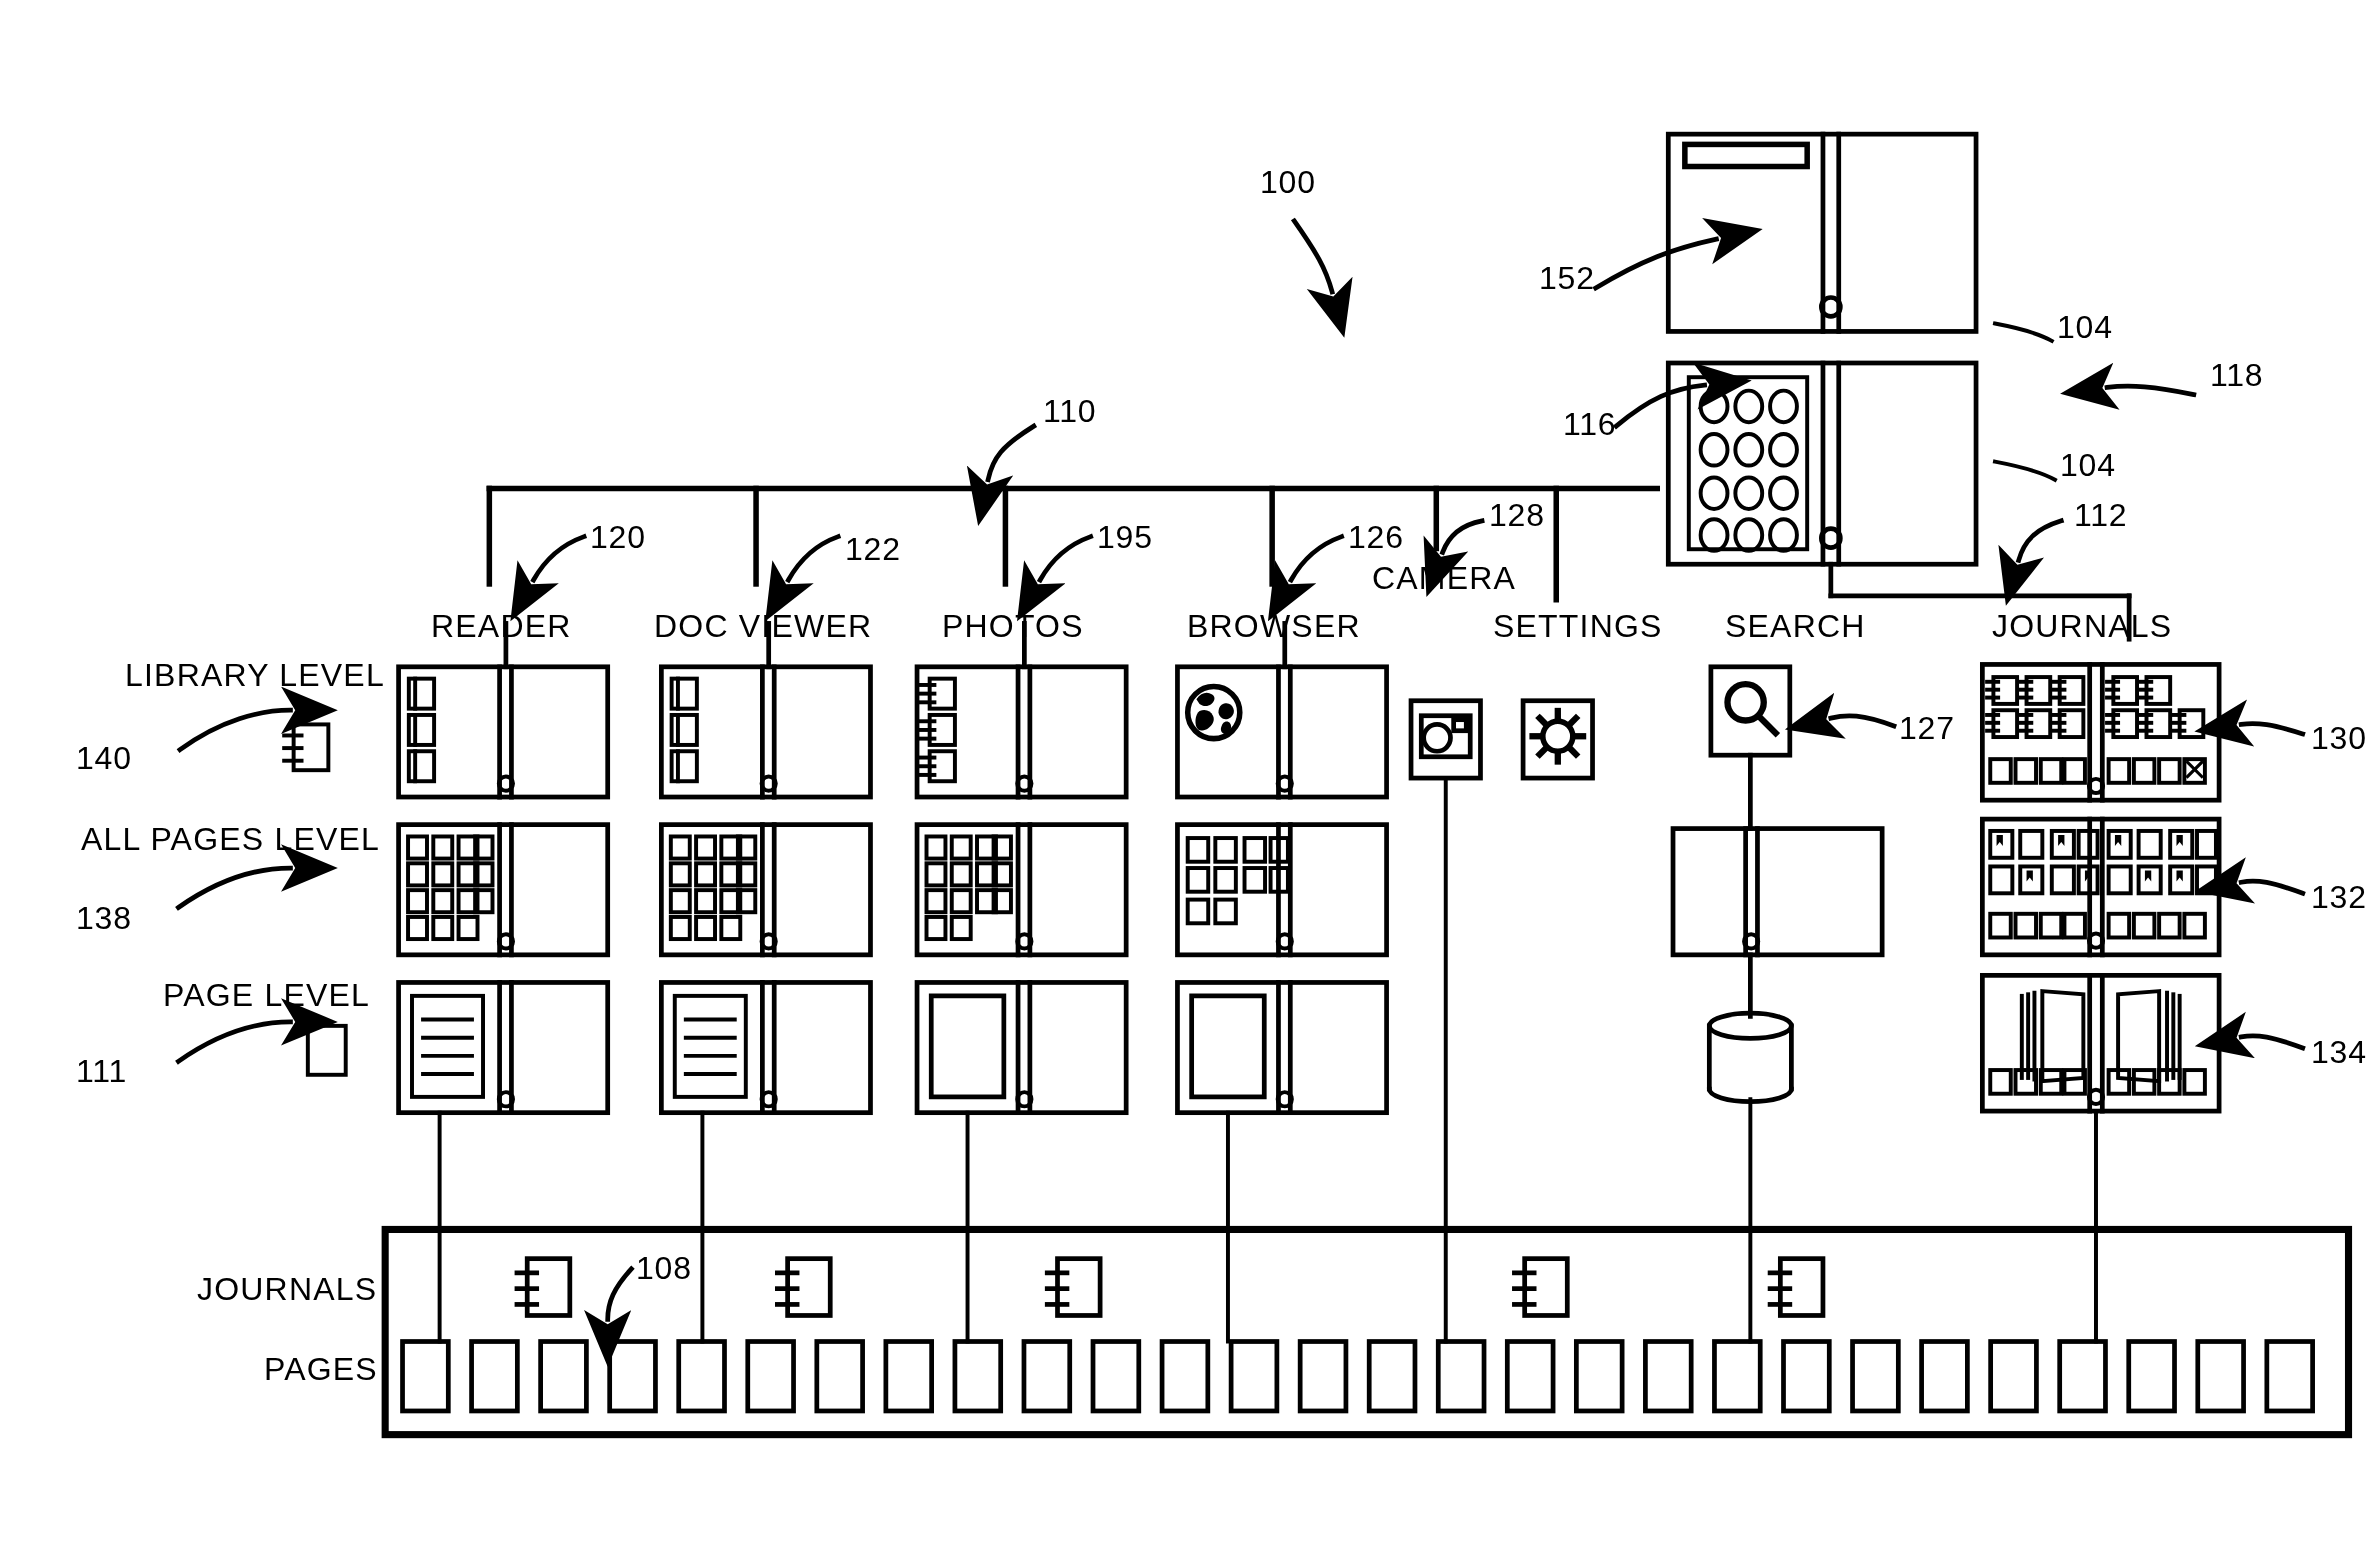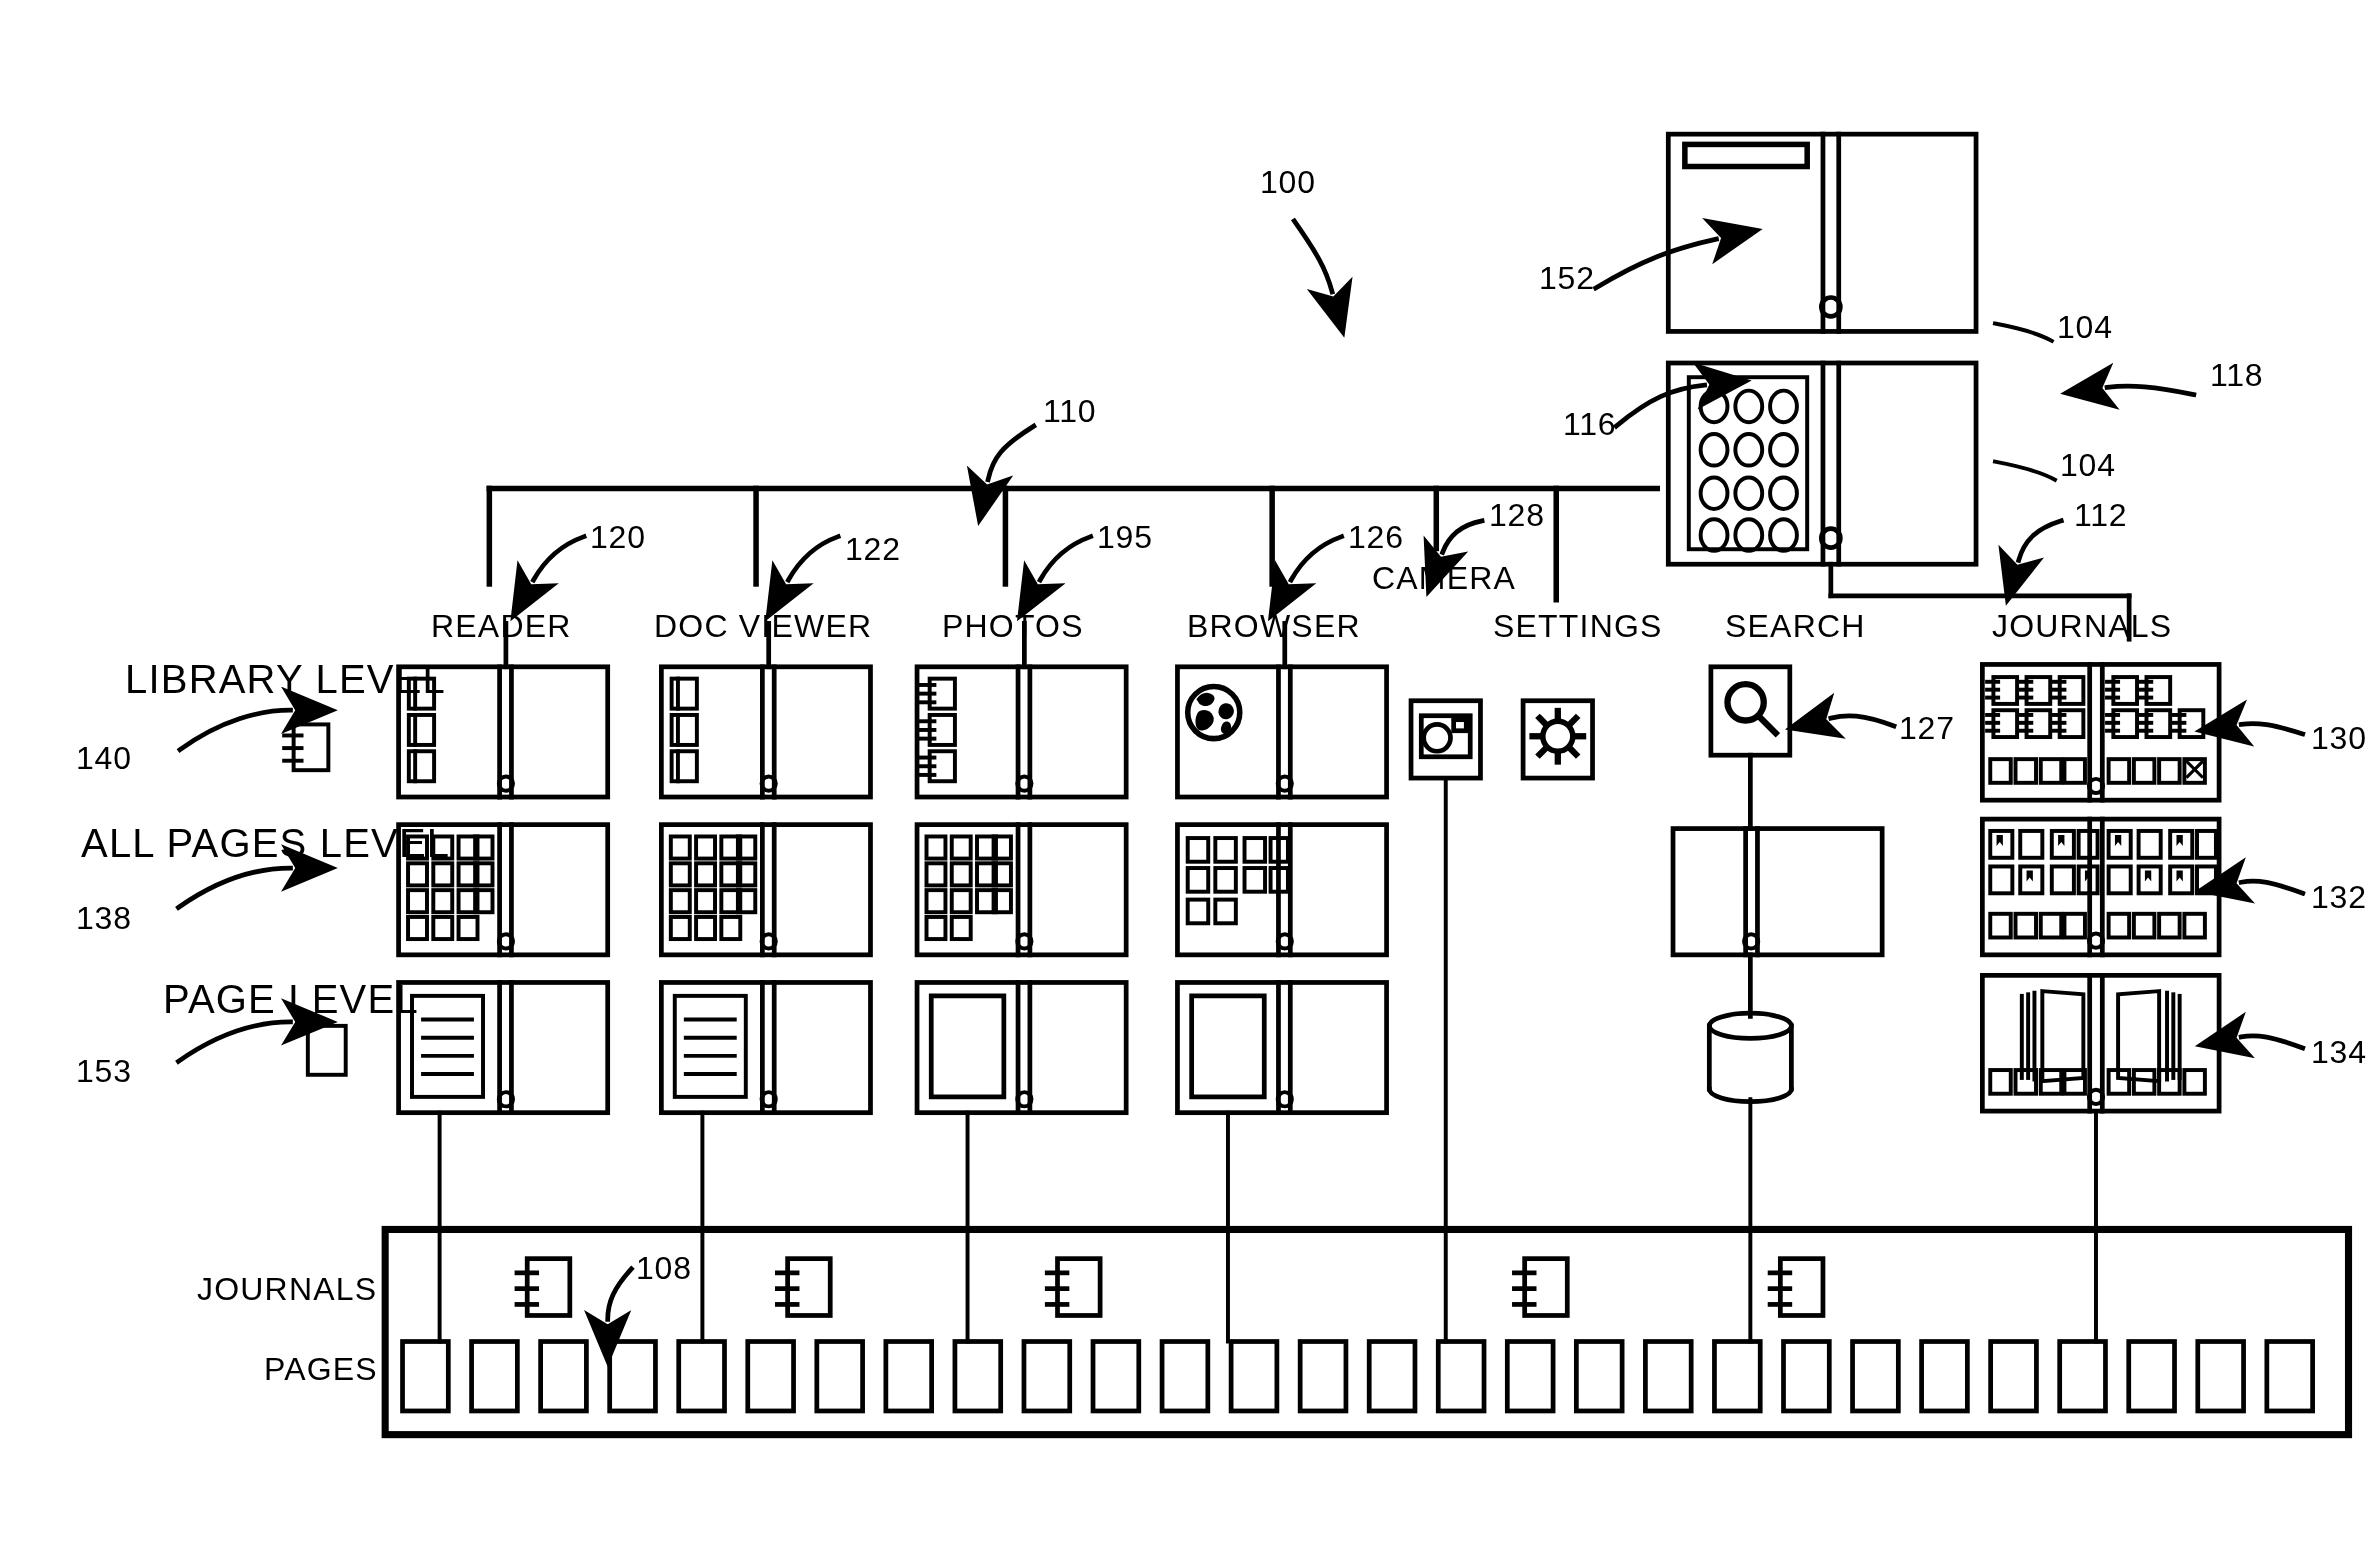--- a/index.html
+++ b/index.html
@@ -9,21 +9,21 @@
     font-family:"Liberation Sans", sans-serif;
     color:#000;
     position:relative;
     overflow:hidden;
   }
   #stage{position:absolute;left:0;top:0;width:2263px;height:1553px;}
   svg.layer{position:absolute;left:0;top:0;width:2377px;height:1553px;}
   .txt{position:absolute;white-space:nowrap;font-family:"Liberation Sans", sans-serif;color:#000;}
   .ref{font-size:32px;letter-spacing:0.8px;}
   .collabel{font-size:32px;letter-spacing:1.2px;}
-  .rowlabel{font-size:40px;letter-spacing:1.2px;}
+  .rowlabel{font-size:32px;letter-spacing:1.2px;}
   .botlabel{font-size:32px;letter-spacing:1.2px;}
 </style>
 </head>
 <body>
 
 <div id="stage">
 
   <svg class="layer" viewBox="0 0 3012 1968">
     <defs>
       <marker id="arw" markerWidth="14" markerHeight="14" refX="2" refY="5" orient="auto">
@@ -606,21 +606,21 @@
   <div class="txt collabel" style="left:1372px;top:560px;">CAMERA</div>
   <div class="txt collabel" style="left:1493px;top:608px;">SETTINGS</div>
   <div class="txt collabel" style="left:1725px;top:608px;">SEARCH</div>
   <div class="txt collabel" style="left:1992px;top:608px;">JOURNALS</div>
 
   <div class="txt rowlabel" style="left:125px;top:657px;">LIBRARY LEVEL</div>
   <div class="txt ref" style="left:76px;top:740px;">140</div>
   <div class="txt rowlabel" style="left:81px;top:821px;">ALL PAGES LEVEL</div>
   <div class="txt ref" style="left:76px;top:900px;">138</div>
   <div class="txt rowlabel" style="left:163px;top:977px;">PAGE LEVEL</div>
-  <div class="txt ref" style="left:76px;top:1053px;">153</div>
+  <div class="txt ref" style="left:76px;top:1053px;">111</div>
 
   <div class="txt ref" style="left:2311px;top:720px;">130</div>
   <div class="txt ref" style="left:2311px;top:879px;">132</div>
   <div class="txt ref" style="left:2311px;top:1034px;">134</div>
 
   <div class="txt botlabel" style="left:197px;top:1271px;">JOURNALS</div>
   <div class="txt botlabel" style="left:264px;top:1351px;">PAGES</div>
   <div class="txt ref" style="left:636px;top:1250px;">108</div>
 
 </div>

